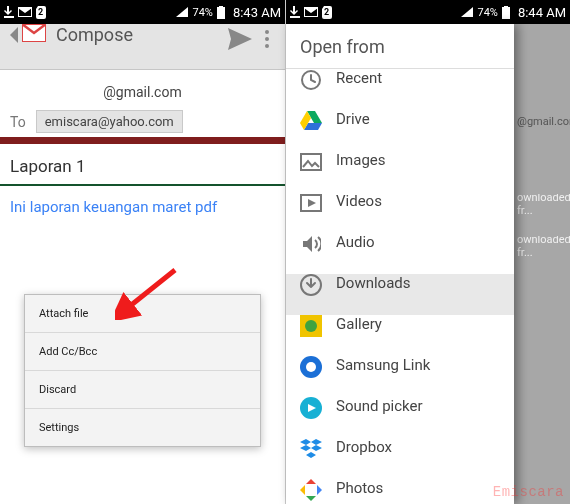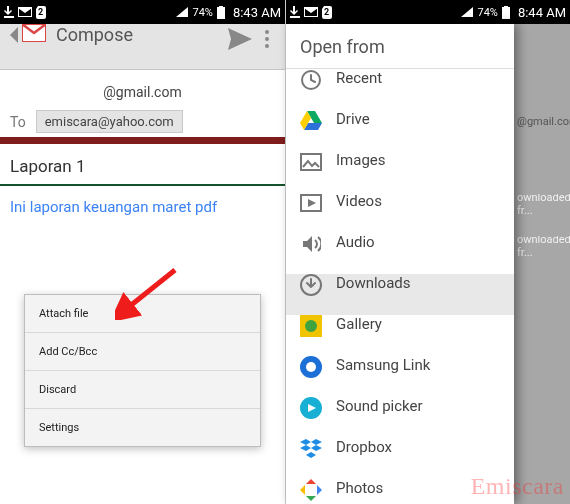--- a/index.html
+++ b/index.html
@@ -197,22 +197,22 @@
   }
   .d-icon {
     width:22px; height:22px;
     display:flex; align-items:center; justify-content:center;
   }
   .d-icon svg { display:block; }
 
   .watermark {
     position:absolute;
     right:6px; bottom:4px;
-    font-family: Liberation Serif, serif;
-    font-size:24px;
+    font-family: Liberation Mono, monospace;
+    font-size:14px;
     color: rgba(255,40,40,0.35);
     letter-spacing:0.5px;
     pointer-events:none;
   }
 </style>
 </head>
 <body>
 
 <div class="wrap">
 

